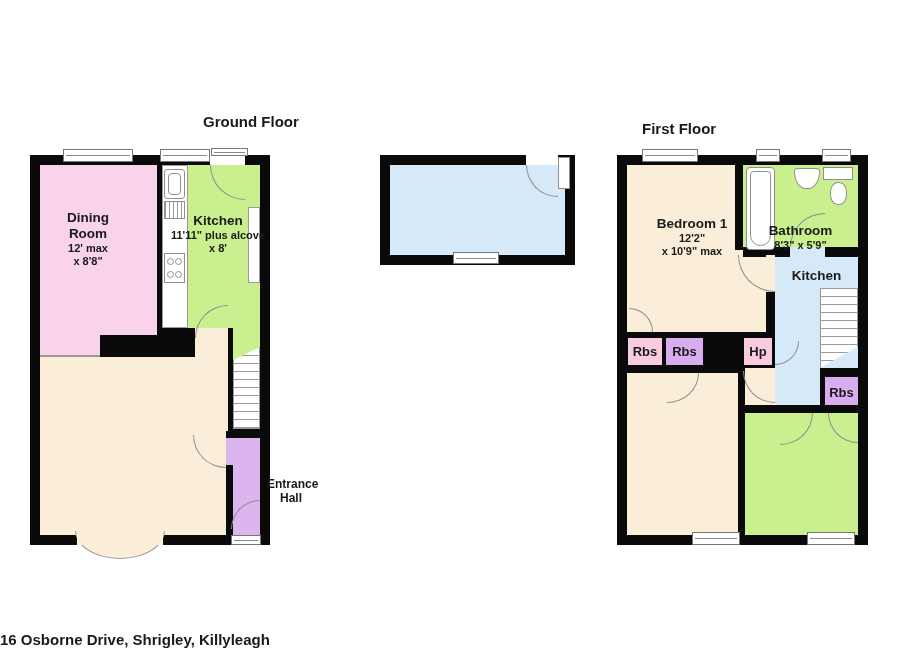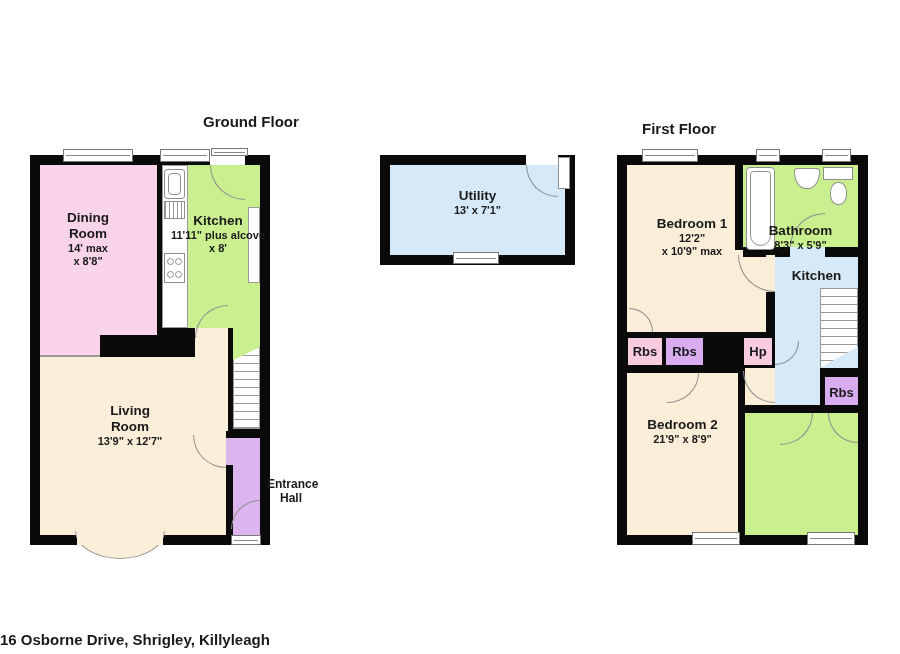--- a/index.html
+++ b/index.html
@@ -83,47 +83,39 @@
     <div class="window" style="left:201px;top:380px;width:30px;height:10px;"></div>
 
     <div class="window" style="left:33px;top:-6px;width:70px;height:13px;"></div>
     <div class="window" style="left:130px;top:-6px;width:50px;height:13px;"></div>
 
     <div class="bay" style="left: 45px; top: 376px; width: 90px; height: 28px; background: rgb(250, 238, 216);"></div>
     <div class="baycover" style="left: 47px; top: 372px; width: 86px; height: 18px; background: rgb(250, 238, 216);"></div>
 
     <div class="lbl" style="left:10px;top:55px;width:96px;">
       <div class="name narrow">Dining Room</div>
-      <div class="dims">14' max</div>
+      <div class="dims">12' max</div>
       <div class="dims">x 8'8"</div>
     </div>
     <div class="lbl" style="left:128px;top:58px;width:120px;">
       <div class="name">Kitchen</div>
       <div class="dims">11'11" plus alcove</div>
       <div class="dims">x 8'</div>
-    </div>
-    <div class="lbl" style="left:20px;top:248px;width:160px;">
-      <div class="name narrow">Living Room</div>
-      <div class="dims">13'9" x 12'7"</div>
     </div>
     <div class="lbl" style="left:189px;top:322px;width:48px;font-size:12px;margin-left:48px;">
       <div class="name" style="font-size:12px;">Entrance Hall</div>
     </div>
   </div>
 
   <div class="plan" style="left: 380px; top: 155px; width: 195px; height: 110px; background: rgb(10, 10, 10);">
     <div class="room" style="left: 10px; top: 10px; width: 175px; height: 90px; background: rgb(214, 233, 248);"></div>
     <div class="patch" style="left:146px;top:0;width:32px;height:10px;background:#fff;z-index:3;"></div>
     <div class="arc arc-bl" style="left:146px;top:10px;width:32px;height:32px;"></div>
     <div class="fix" style="left:178px;top:2px;width:12px;height:32px;"></div>
     <div class="window" style="left:73px;top:97px;width:46px;height:12px;"></div>
-    <div class="lbl" style="left:10px;top:33px;width:175px;">
-      <div class="name">Utility</div>
-      <div class="dims">13' x 7'1"</div>
-    </div>
   </div>
 
   <div class="plan" style="left: 617px; top: 155px; width: 251px; height: 390px; background: rgb(10, 10, 10);">
 
     <div class="room" style="left: 10px; top: 10px; width: 108px; height: 167px; background: rgb(250, 238, 216);"></div>
     <div class="room" style="left: 118px; top: 95px; width: 31px; height: 82px; background: rgb(250, 238, 216);"></div>
     <div class="room" style="left: 126px; top: 10px; width: 115px; height: 82px; background: rgb(201, 239, 143);"></div>
     <div class="room" style="left: 158px; top: 92px; width: 83px; height: 123px; background: rgb(214, 233, 248);"></div>
     <div class="room" style="left: 158px; top: 215px; width: 45px; height: 35px; background: rgb(214, 233, 248);"></div>
     <div class="room" style="left: 203px; top: 133px; width: 38px; height: 82px; background: rgb(214, 233, 248);"></div>
@@ -182,20 +174,16 @@
       <div class="dims">12'2"</div>
       <div class="dims">x 10'9" max</div>
     </div>
     <div class="lbl" style="left:126px;top:68px;width:115px;">
       <div class="name">Bathroom</div>
       <div class="dims">8'3" x 5'9"</div>
     </div>
     <div class="lbl" style="left:158px;top:113px;width:83px;">
       <div class="name">Kitchen</div>
     </div>
-    <div class="lbl" style="left:10px;top:262px;width:111px;">
-      <div class="name">Bedroom 2</div>
-      <div class="dims">21'9" x 8'9"</div>
-    </div>
   </div>
 
   <div class="title" style="left:0;top:631px;width:900px;">16 Osborne Drive, Shrigley, Killyleagh</div>
 </div>
 
 </body></html>

